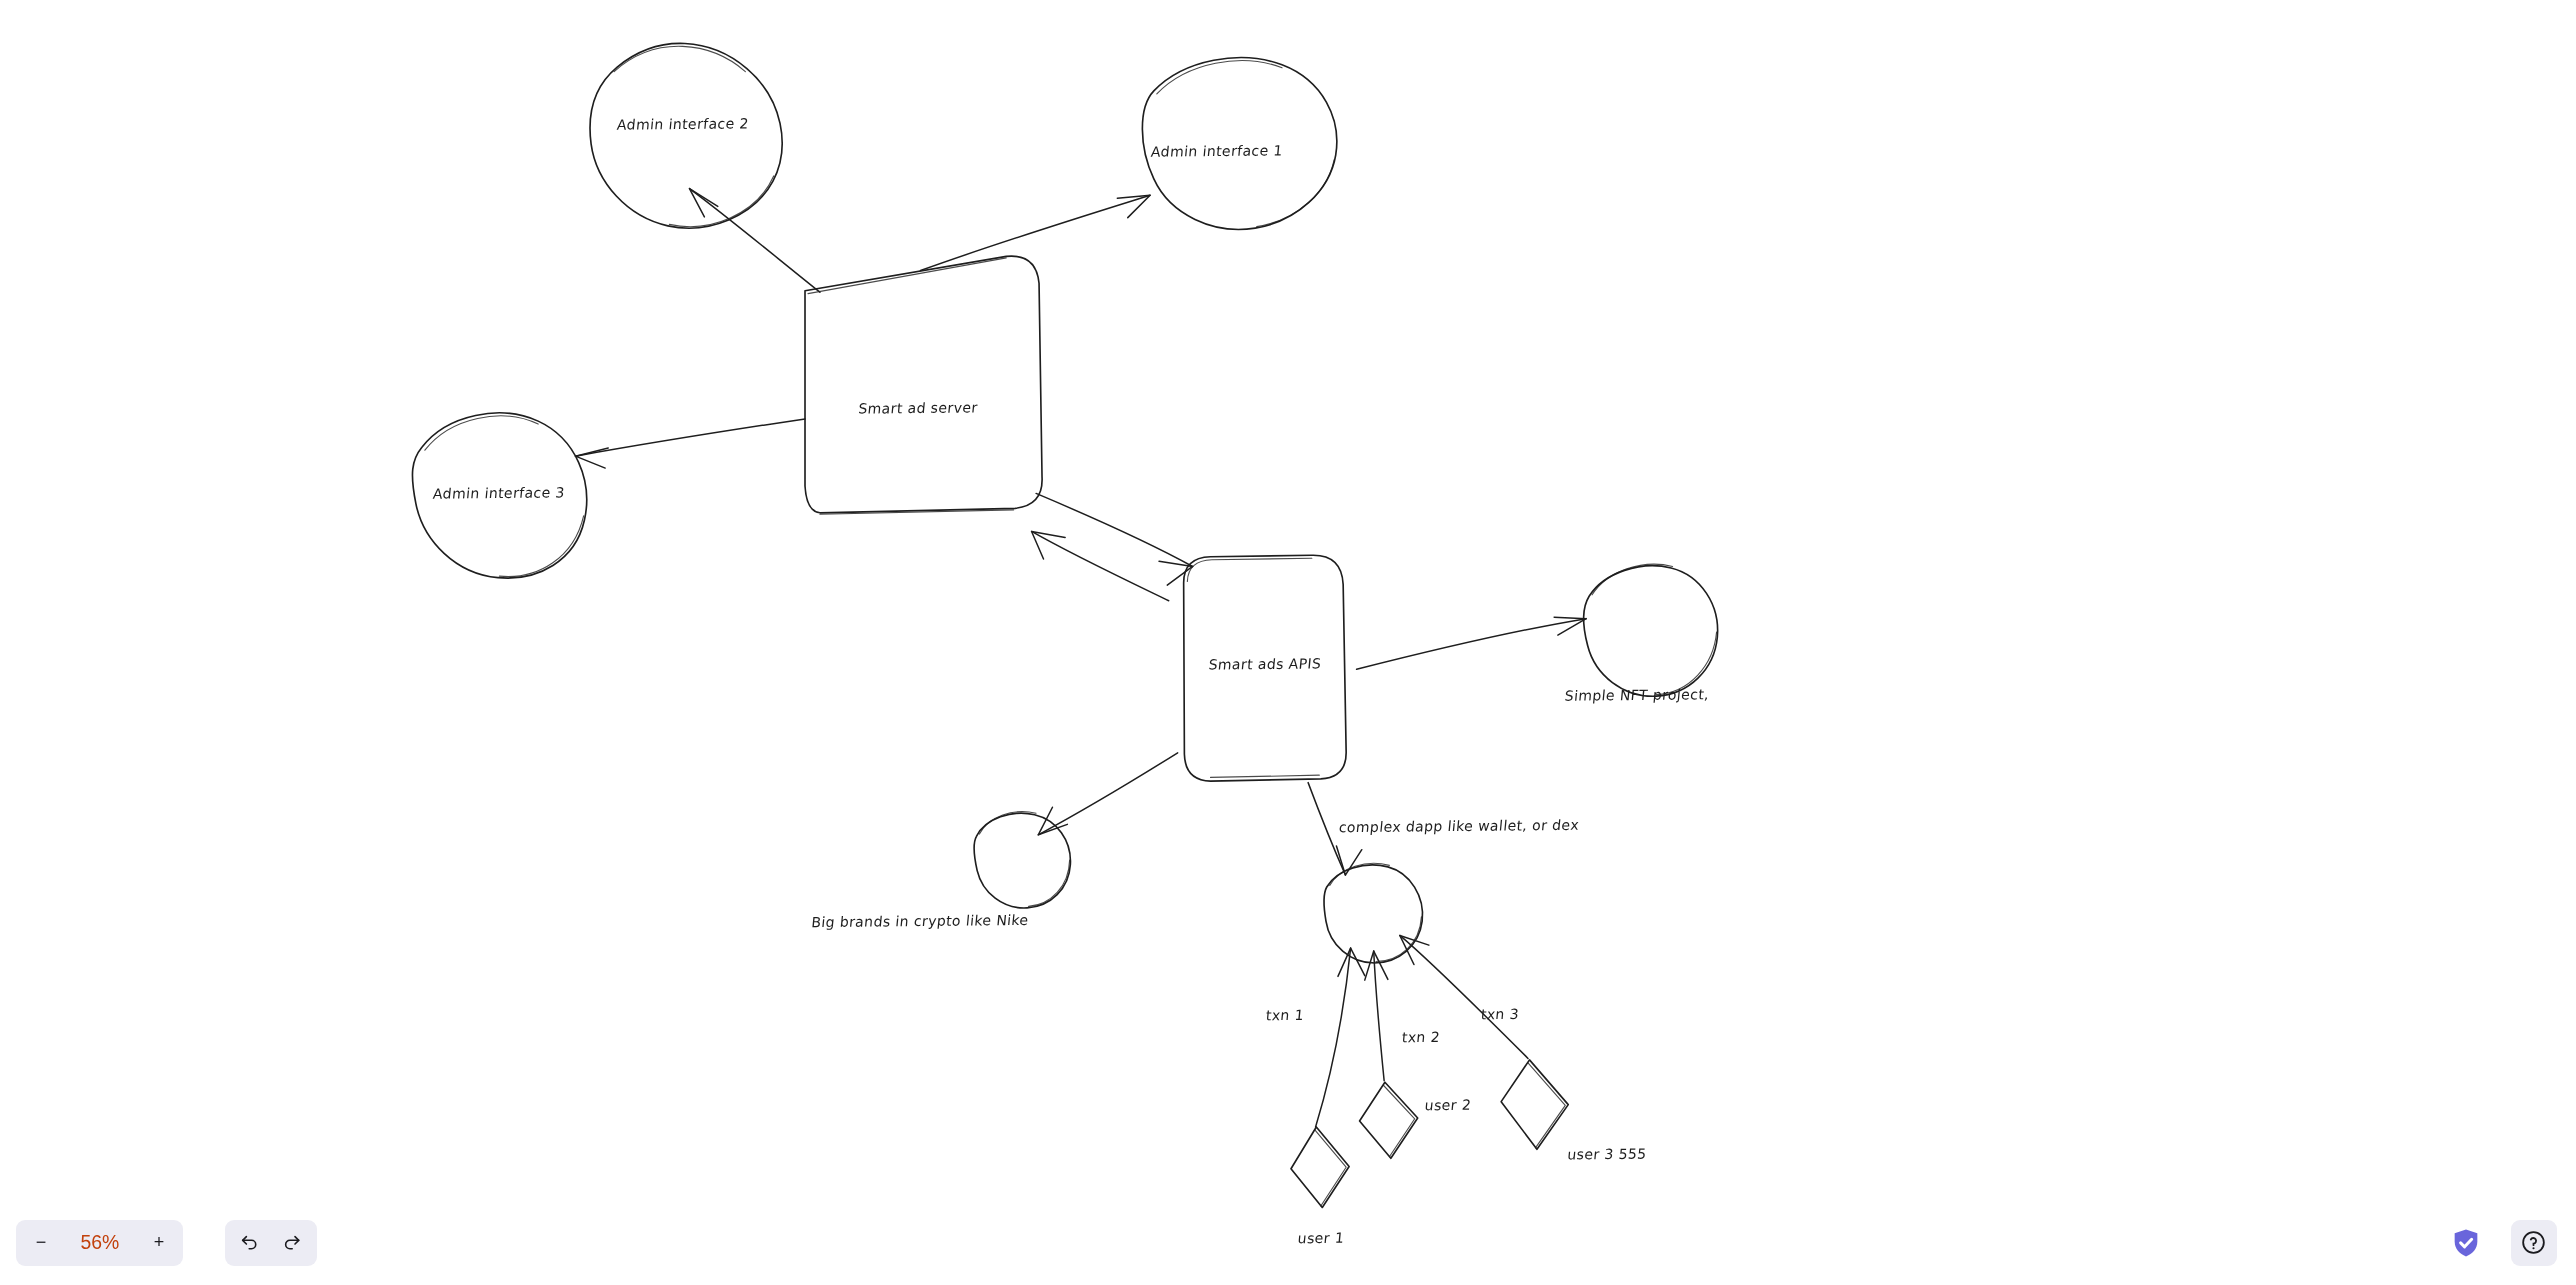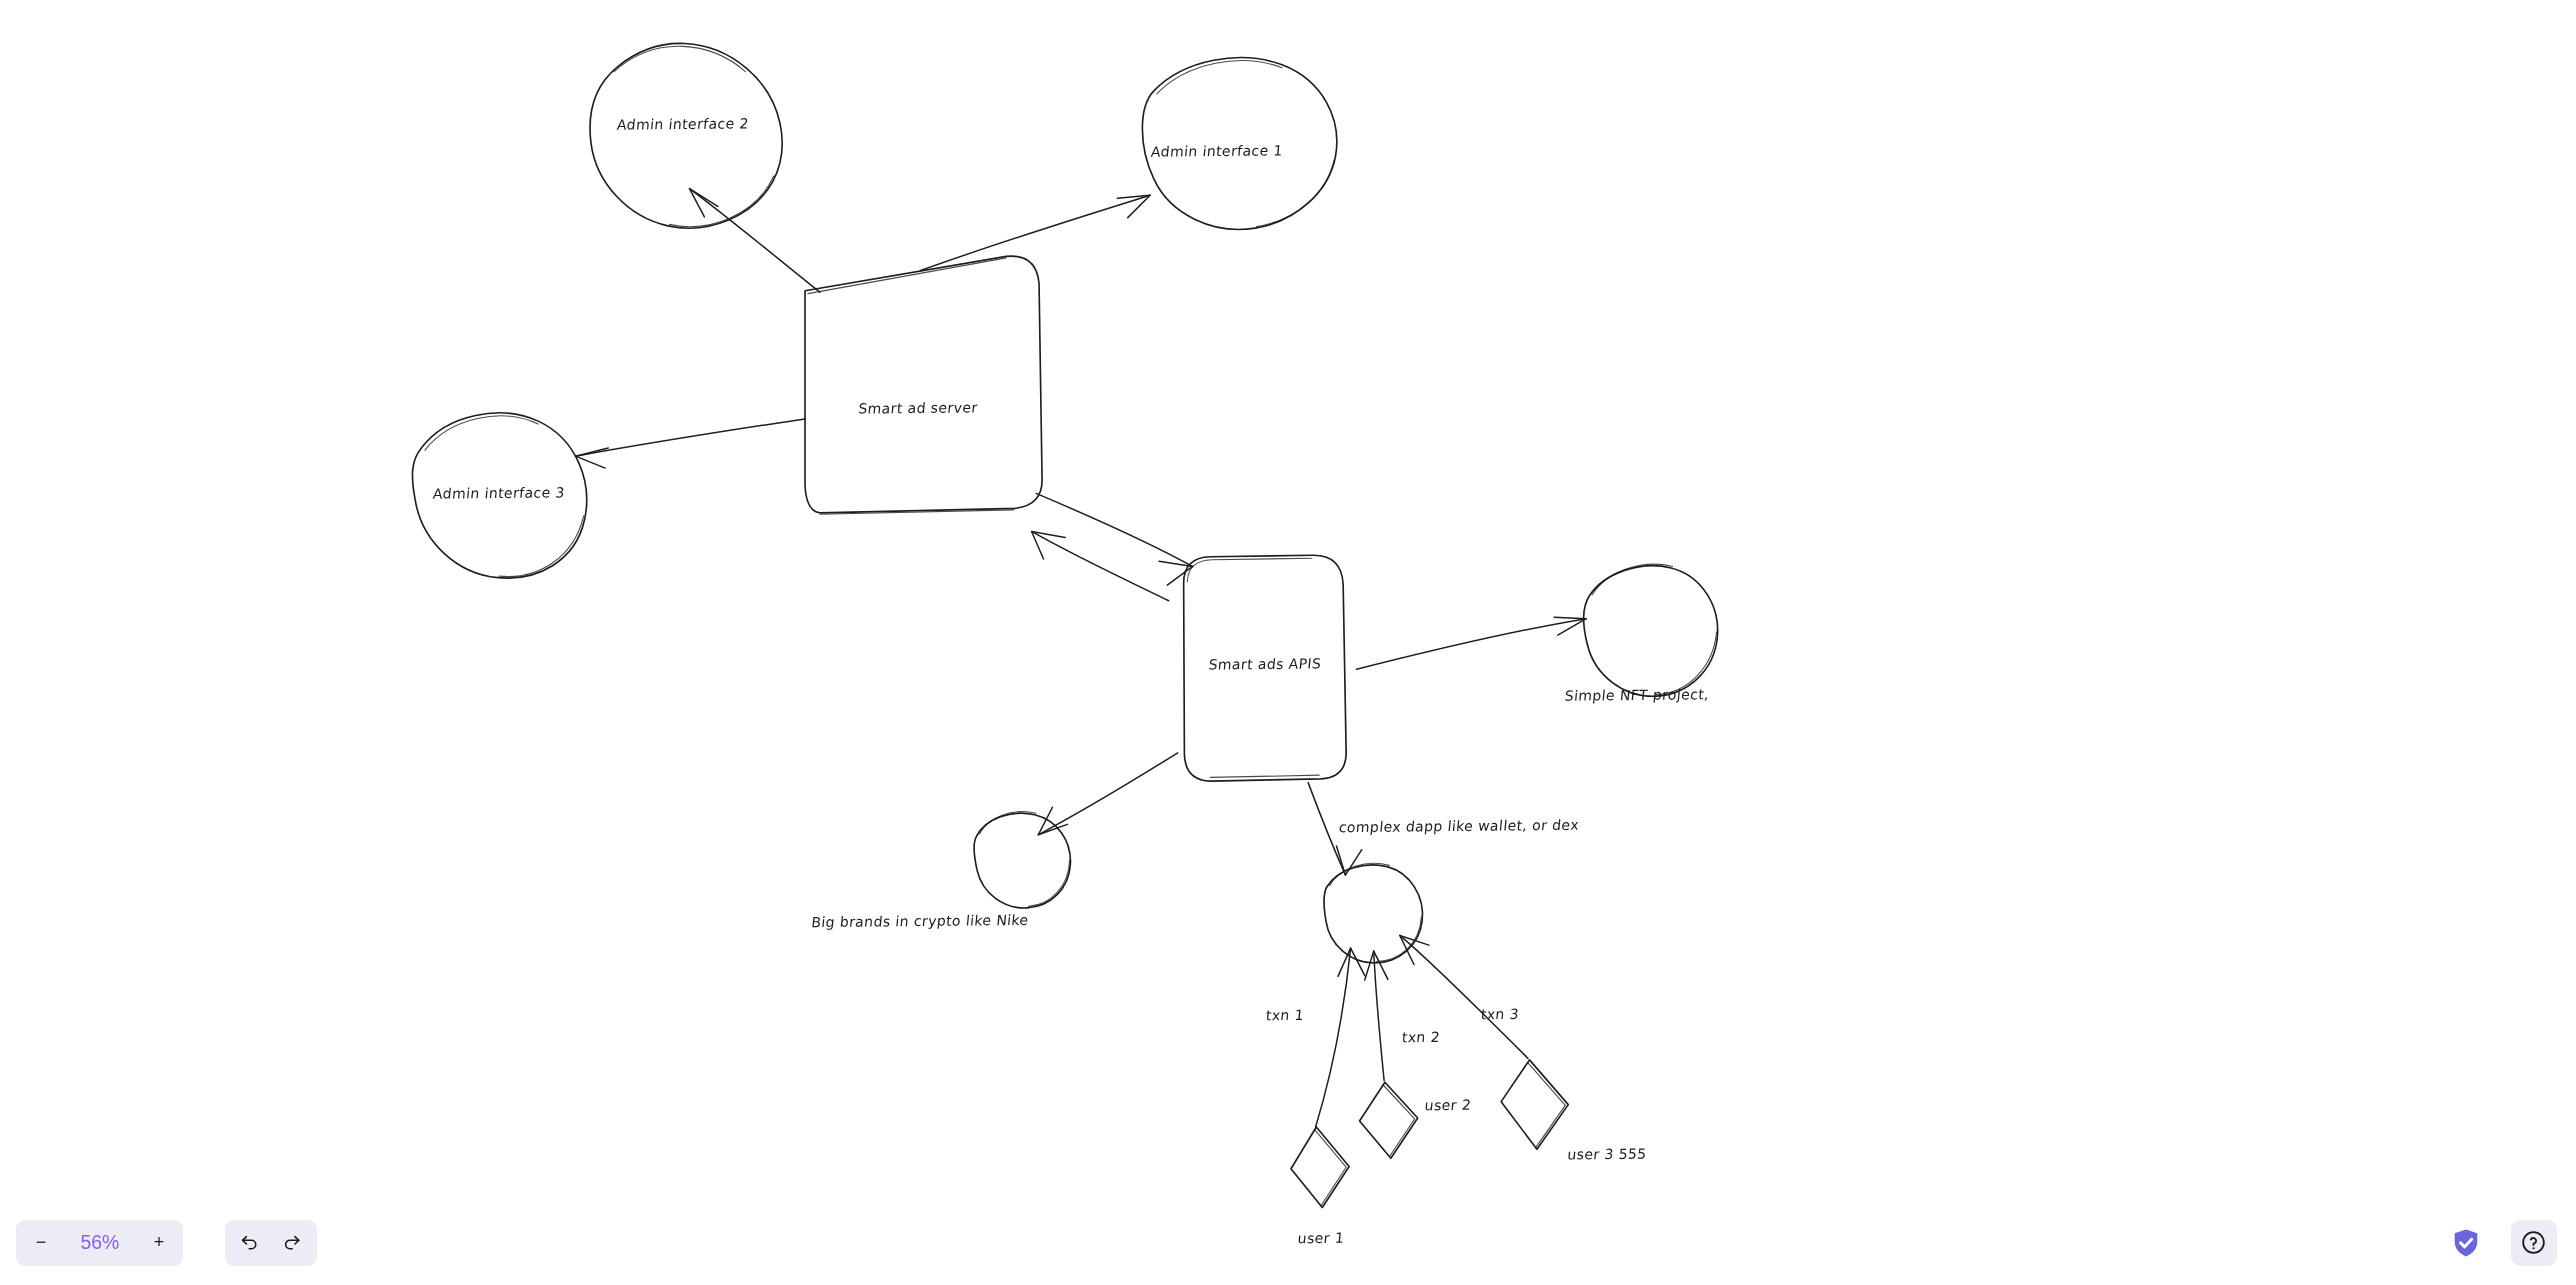--- a/index.html
+++ b/index.html
@@ -105,21 +105,21 @@
     align-items: center;
     justify-content: center;
     cursor: pointer;
     padding: 0;
   }
 
   #zoom-value {
     min-width: 75px;
     font-size: 19.4px;
     font-weight: 400;
-    color: #8b5cf6;
+    color: #c2410c;
     text-align: center;
     cursor: pointer;
     background: transparent;
     border: none;
     border-radius: 6.7px;
     height: 40px;
     display: flex;
     align-items: center;
     justify-content: center;
     font-family: "Liberation Sans", sans-serif;

